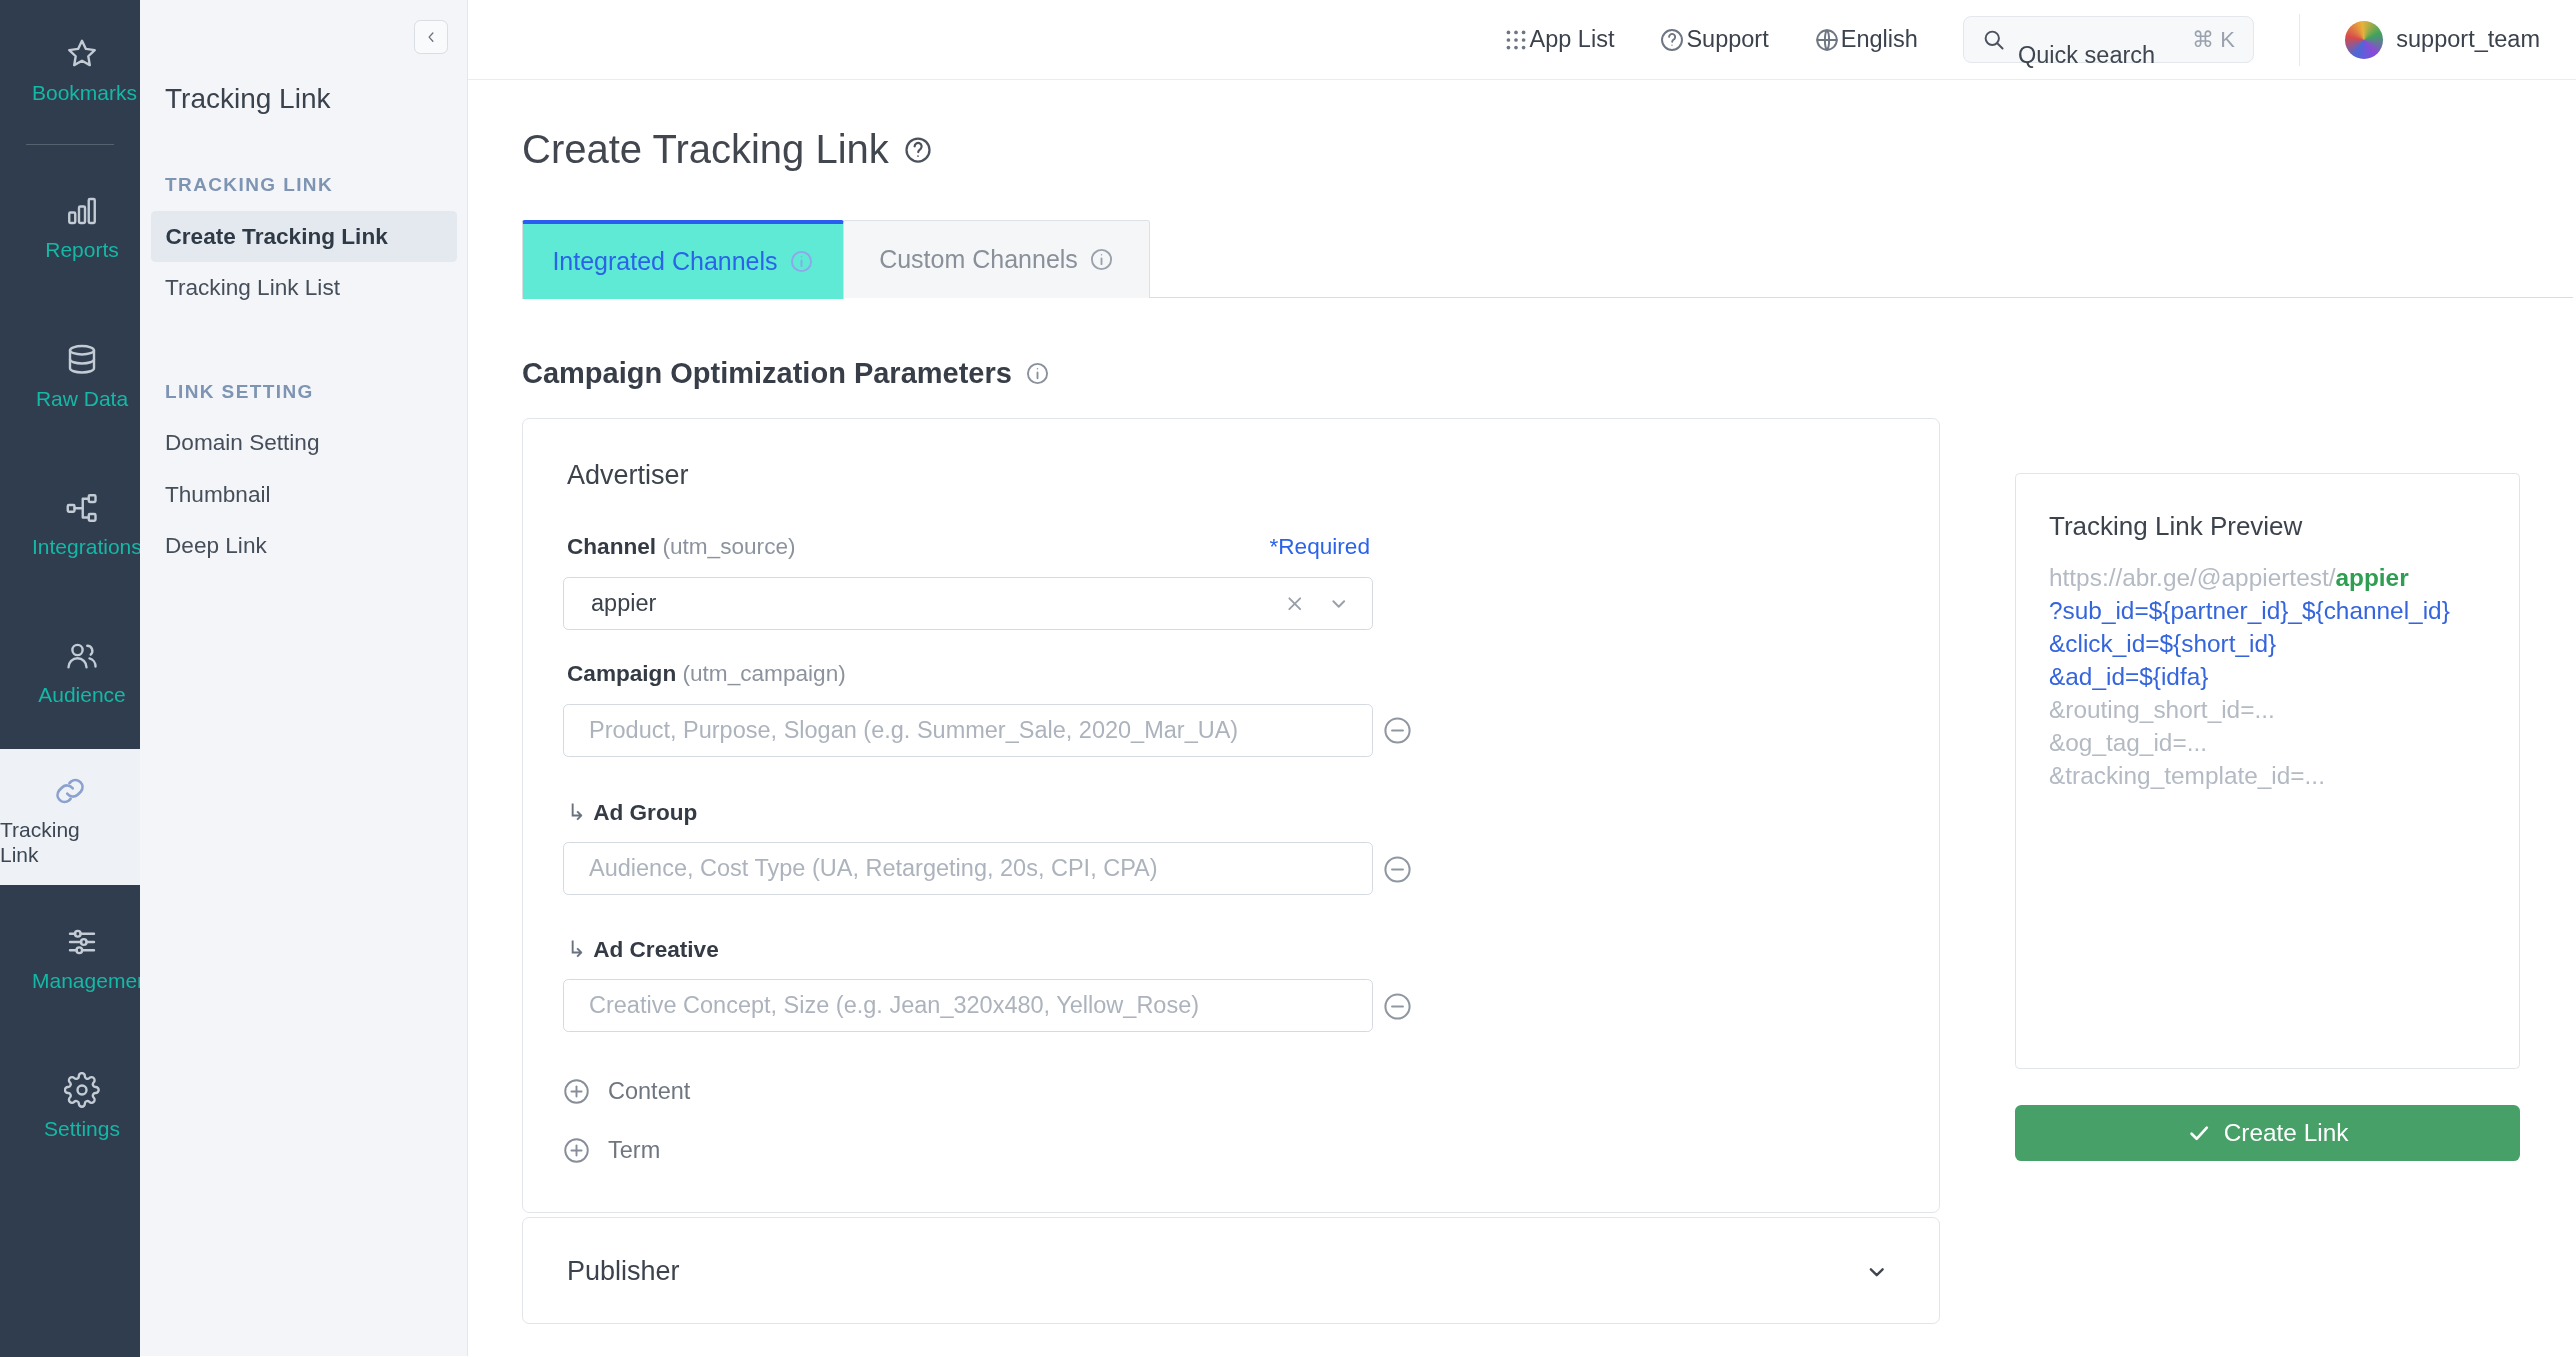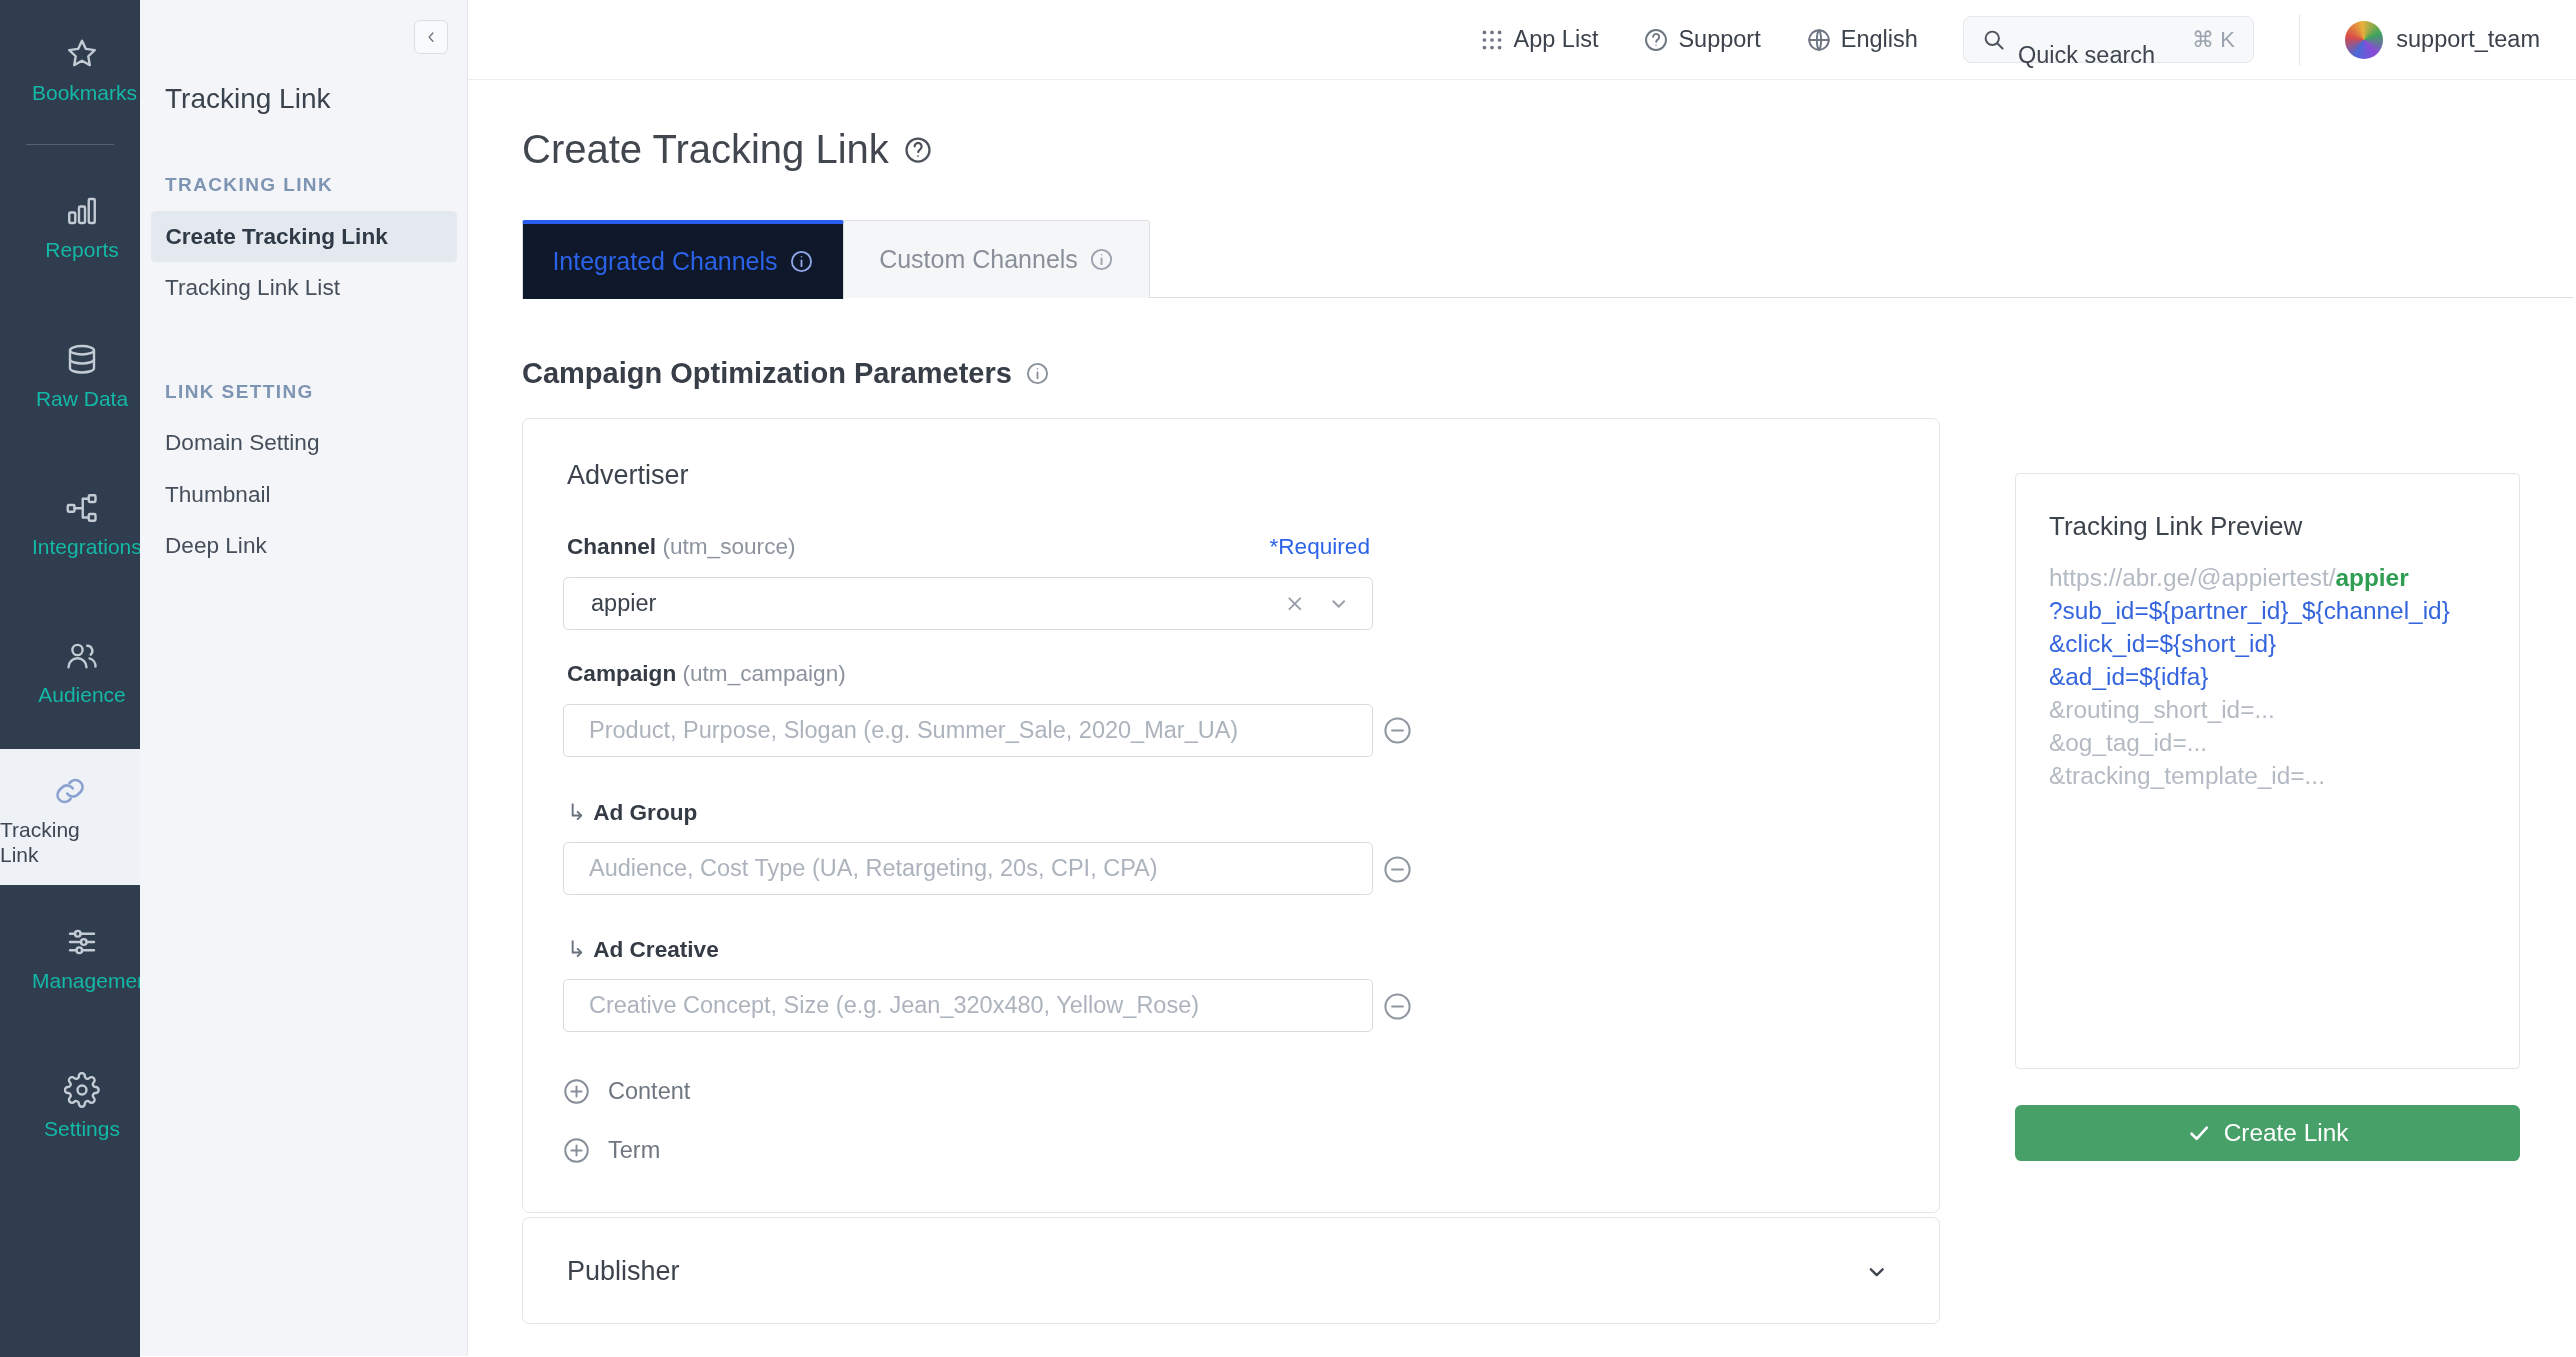--- a/index.html
+++ b/index.html
@@ -28,42 +28,42 @@
   .menu-title{position:absolute;left:25px;top:83px;font-size:28px;font-weight:500;color:#3a424d;}
   .menu-header{position:absolute;left:25px;font-size:19px;font-weight:700;letter-spacing:1.4px;color:#7e94b3;}
   .menu-active{position:absolute;left:11px;top:211px;width:306px;height:51px;background:#e4e9ef;border-radius:4.5px;cursor:pointer;}
   .menu-active span{display:block;margin-left:14.5px;line-height:51px;font-size:22.6px;font-weight:700;color:#303a46;}
   .menu-item{position:absolute;left:25px;font-size:22.6px;line-height:27px;color:#454e5a;cursor:pointer;}
 
   
   .topbar{position:absolute;left:468px;top:0;width:2108px;height:80px;background:#fff;
           border-bottom:0.9px solid #eaecef;display:flex;align-items:center;justify-content:flex-end;
           padding-right:36px;gap:45px;}
-  .tb-item{display:flex;align-items:center;gap:9px;font-size:23.5px;color:#3b424c;cursor:pointer;}
+  .tb-item{display:flex;align-items:center;gap:1px;font-size:23.5px;color:#3b424c;cursor:pointer;}
   .tb-item svg{width:26px;height:26px;stroke:#6e7682;fill:none;stroke-width:1.8;stroke-linecap:round;stroke-linejoin:round;}
   .searchbox{display:flex;align-items:center;gap:12.7px;width:291px;height:47px;padding:0 18px;
              background:#f6f8fa;border:0.9px solid #e4e8ec;border-radius:8.1px;cursor:text;}
   .searchbox svg{width:23.5px;height:23.5px;stroke:#4c535e;fill:none;stroke-width:2;stroke-linecap:round;}
   .search-text{font-size:23.5px;color:#3f4650;flex:1;margin-top:32px;}
   .search-kbd{font-size:22px;color:#9aa2ad;}
   .tb-divider{width:0.9px;height:52px;background:#e6e9ed;}
   .tb-user{display:flex;align-items:center;gap:13.6px;font-size:23.5px;color:#3b424c;cursor:pointer;}
   .avatar{width:38px;height:38px;border-radius:50%;
           background:conic-gradient(from 210deg,#4a68d8,#d84a4a,#e8b23a,#3da45c,#8a4ad8,#4a68d8);}
 
   
   .page-title-row{position:absolute;left:522px;top:127px;display:flex;align-items:center;gap:14.5px;}
   .page-title{font-size:40px;font-weight:500;color:#42474f;}
   .help-icon svg,.info-icon svg{fill:none;stroke-linecap:round;stroke-linejoin:round;}
   .help-icon svg{width:30px;height:30px;stroke:#4c525c;stroke-width:1.8;}
   .info-icon svg{width:25px;height:25px;stroke:#9aa1ab;stroke-width:1.8;}
   .tabs-line{position:absolute;left:522px;top:297px;width:2051px;height:0.9px;background:#d9dde2;}
   .tab{position:absolute;top:220px;height:79px;display:flex;align-items:center;justify-content:center;
        gap:11px;font-size:25px;cursor:pointer;}
-  .tab-active{left:522px;width:322px;background:#0f172a;border:0.9px solid #d9dde2;border-bottom:none;
+  .tab-active{left:522px;width:322px;background:#5eead4;border:0.9px solid #d9dde2;border-bottom:none;
        border-top:4.5px solid #2a5ef0;color:#2b63e8;z-index:2;border-radius:2.7px 2.7px 0 0;}
   .tab-inactive{left:843px;width:307px;height:78px;background:#f4f6f8;border:0.9px solid #dde1e6;
        border-bottom:none;color:#8a9099;border-radius:2.7px 2.7px 0 0;}
 
   .section-row{position:absolute;left:522px;top:357px;display:flex;align-items:center;gap:12.7px;}
   .section-title{font-size:29px;font-weight:700;color:#383e48;}
 
   
   .card{position:absolute;background:#fff;border:0.9px solid #e1e5e9;border-radius:7.2px;}
   .adv-card{left:522px;top:418px;width:1418px;height:795px;}

